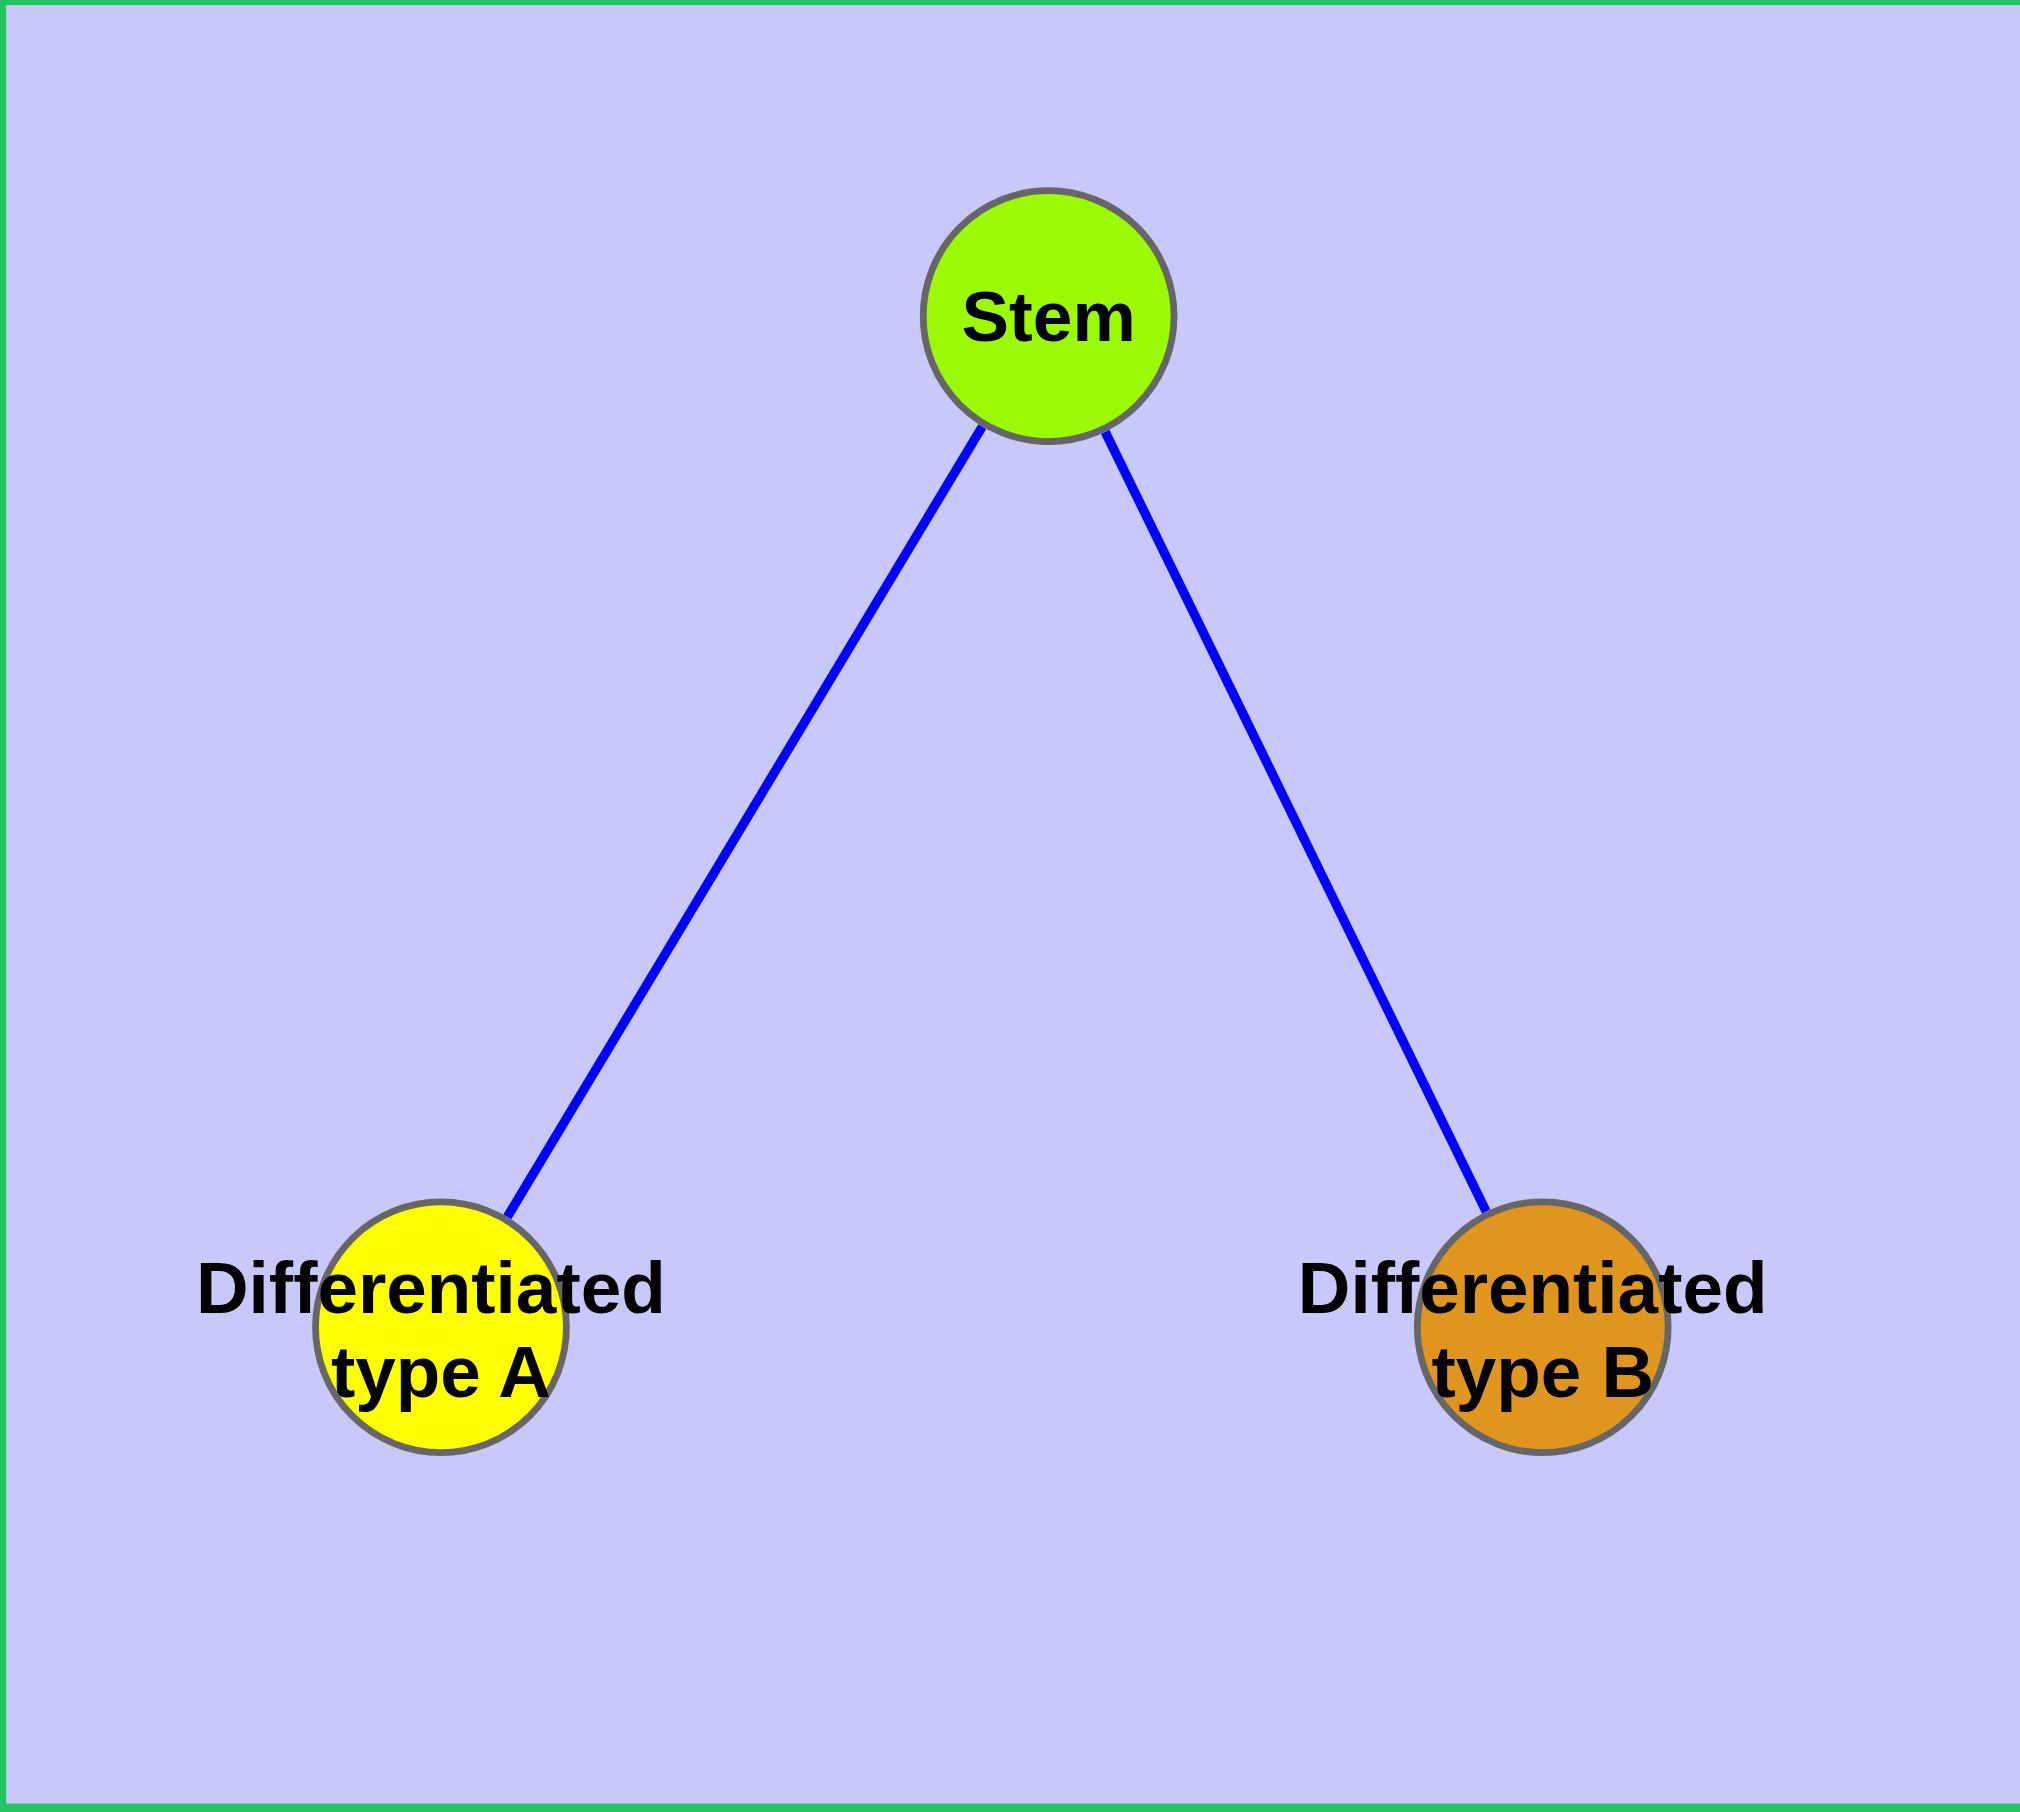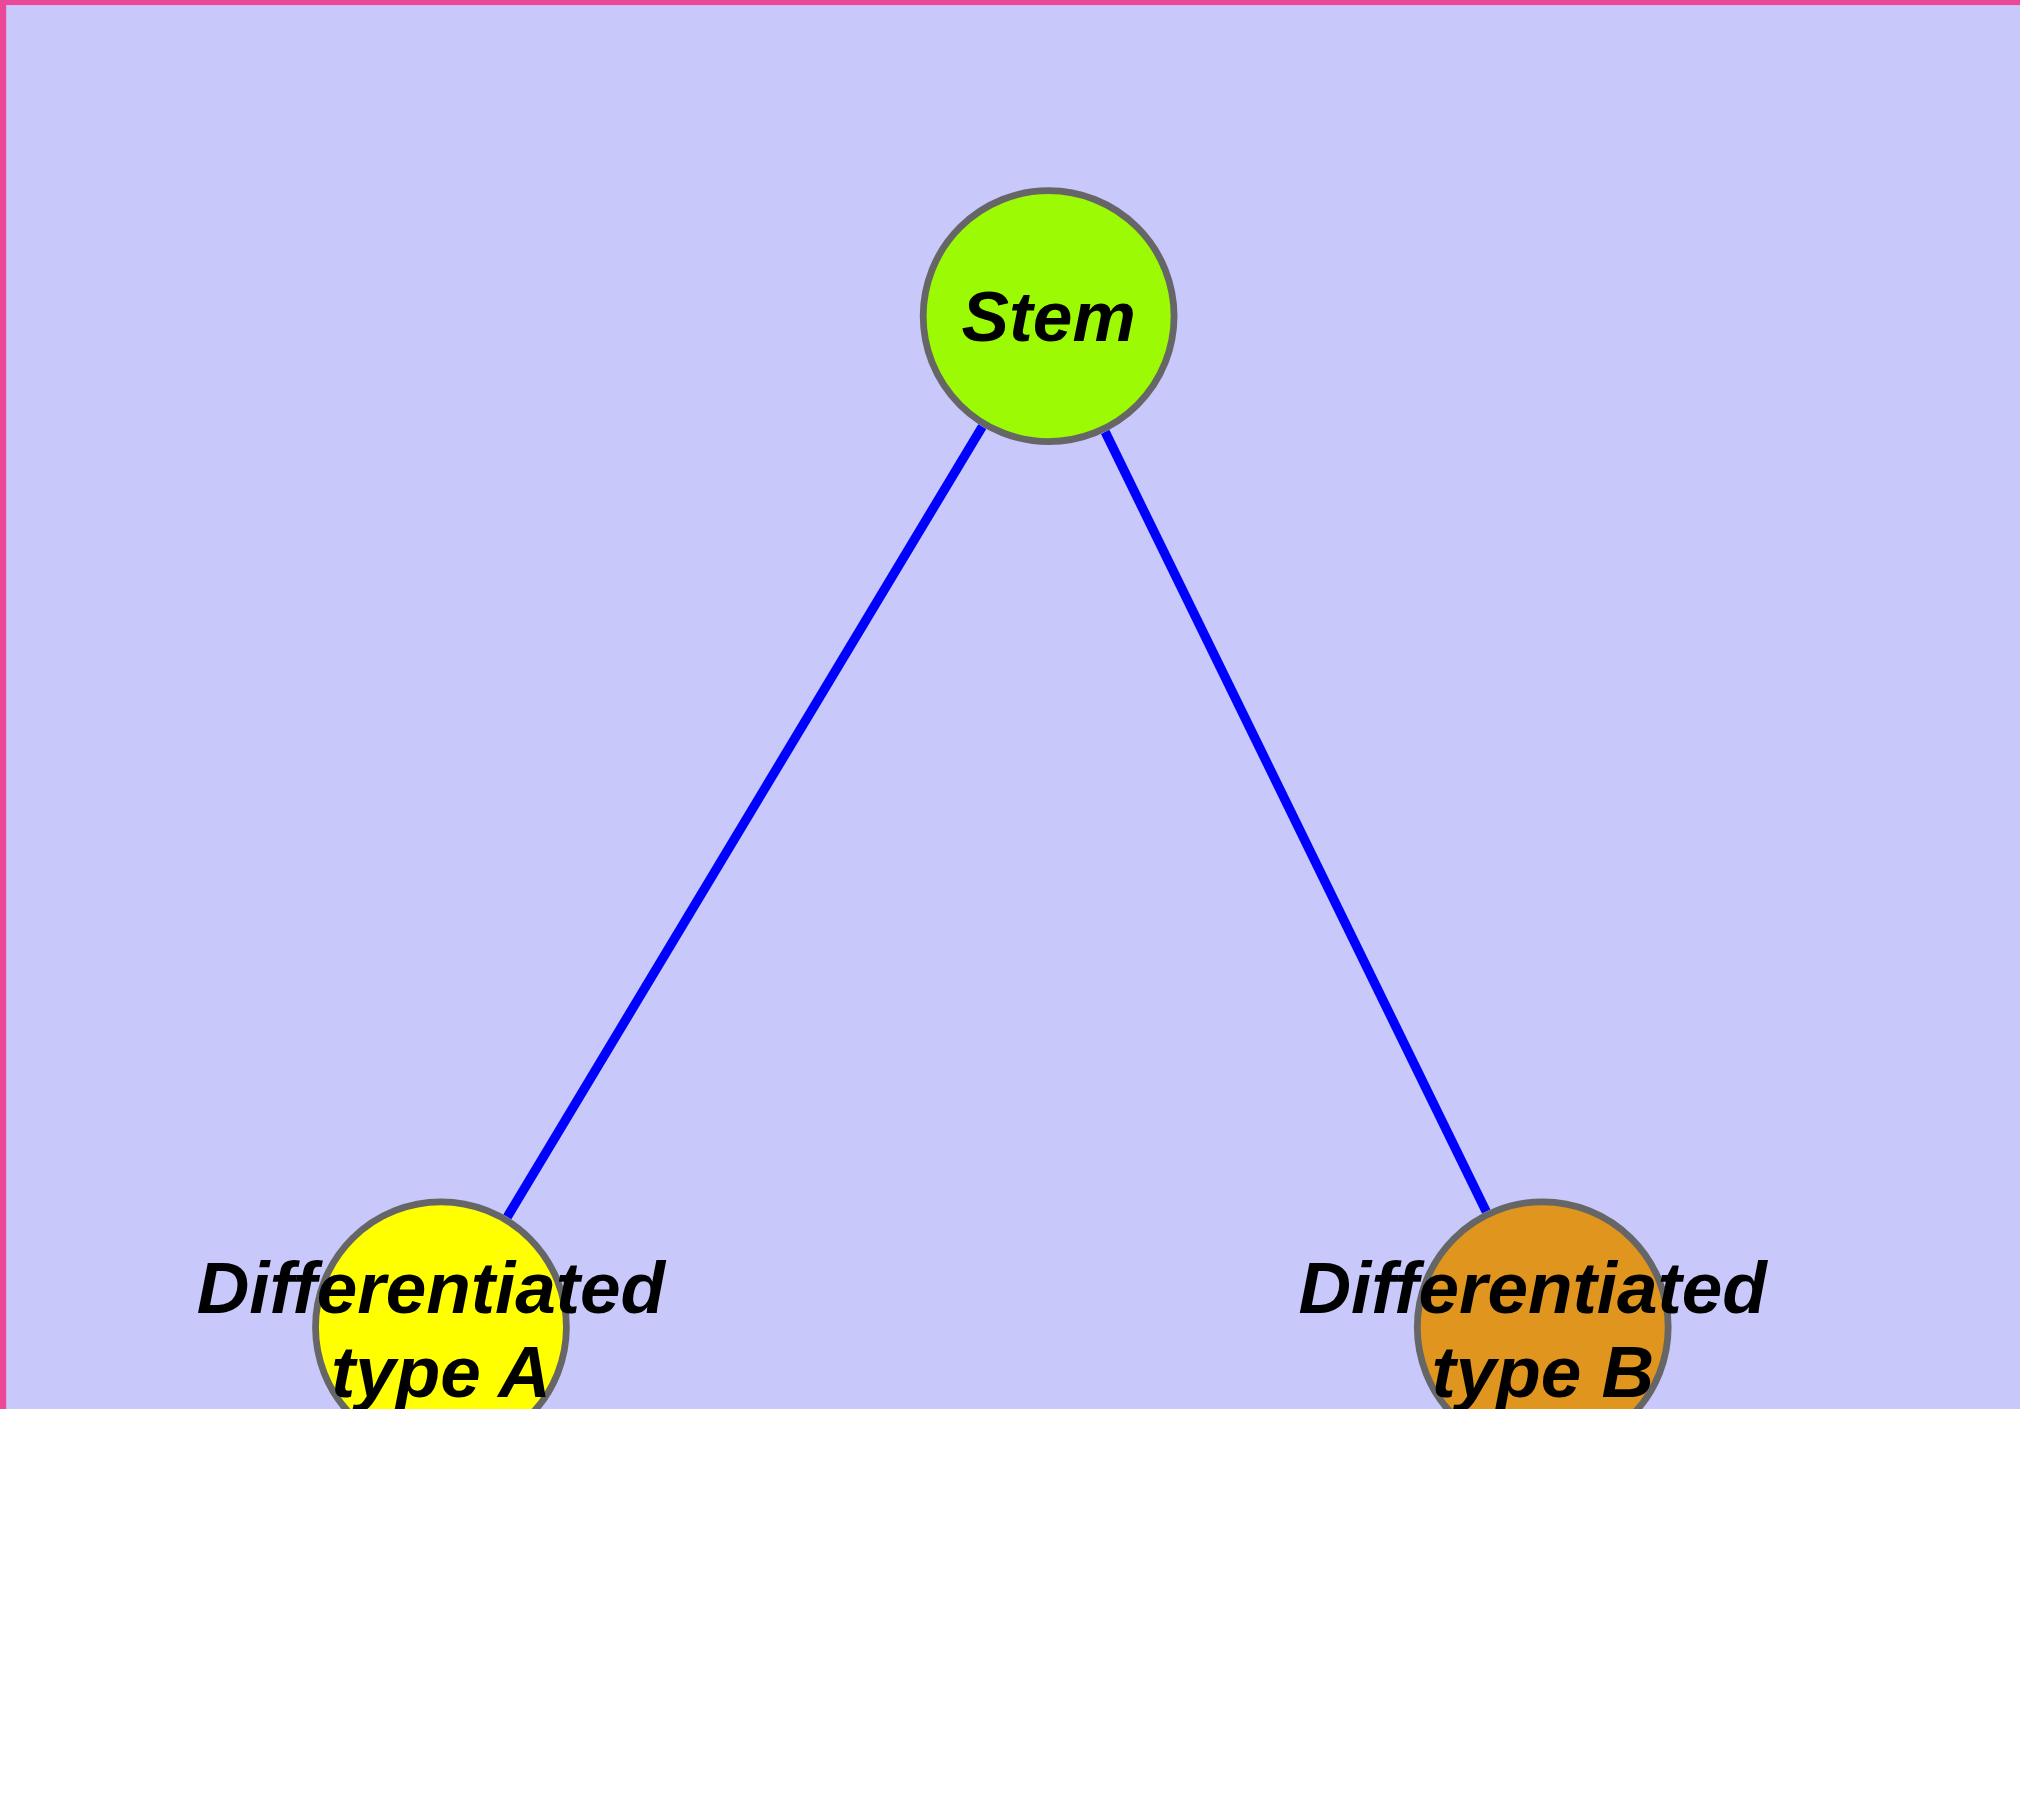--- a/index.html
+++ b/index.html
@@ -28,21 +28,21 @@
   .node-label-lg {
     font-size: 84px;
   }
   .node-label-sm {
     font-size: 86px;
   }
 </style>
 </head>
 <body>
 
-<div id="canvas" style="width: 2021px; height: 1409px; background: #ec4899; font-style: italic;">
+<div id="canvas" style="width: 2021px; height: 1812px; background: #22c55e;">
   <svg id="graph-svg" viewBox="0 0 2384 2138" xmlns="http://www.w3.org/2000/svg" style="width: 2021px; height: 1812px;">
 
     <rect id="plot-bg" x="7" y="6" width="2377" height="2122" fill="#c8c8fa"></rect>
 
     <g id="edges-layer">
       <line id="edge-stem-to-a" x1="1158.7003095550078" y1="503.2810748966188" x2="598.2996904449922" y2="1435.7189251033813" stroke="#0000ff" stroke-width="11" stroke-linecap="butt"></line>
       <line id="edge-stem-to-b" x1="1303.7373549381202" y1="509.56546216325467" x2="1753.2626450618798" y2="1429.4345378367452" stroke="#0000ff" stroke-width="11" stroke-linecap="butt"></line>
     </g>
 
     <g id="nodes-layer">

